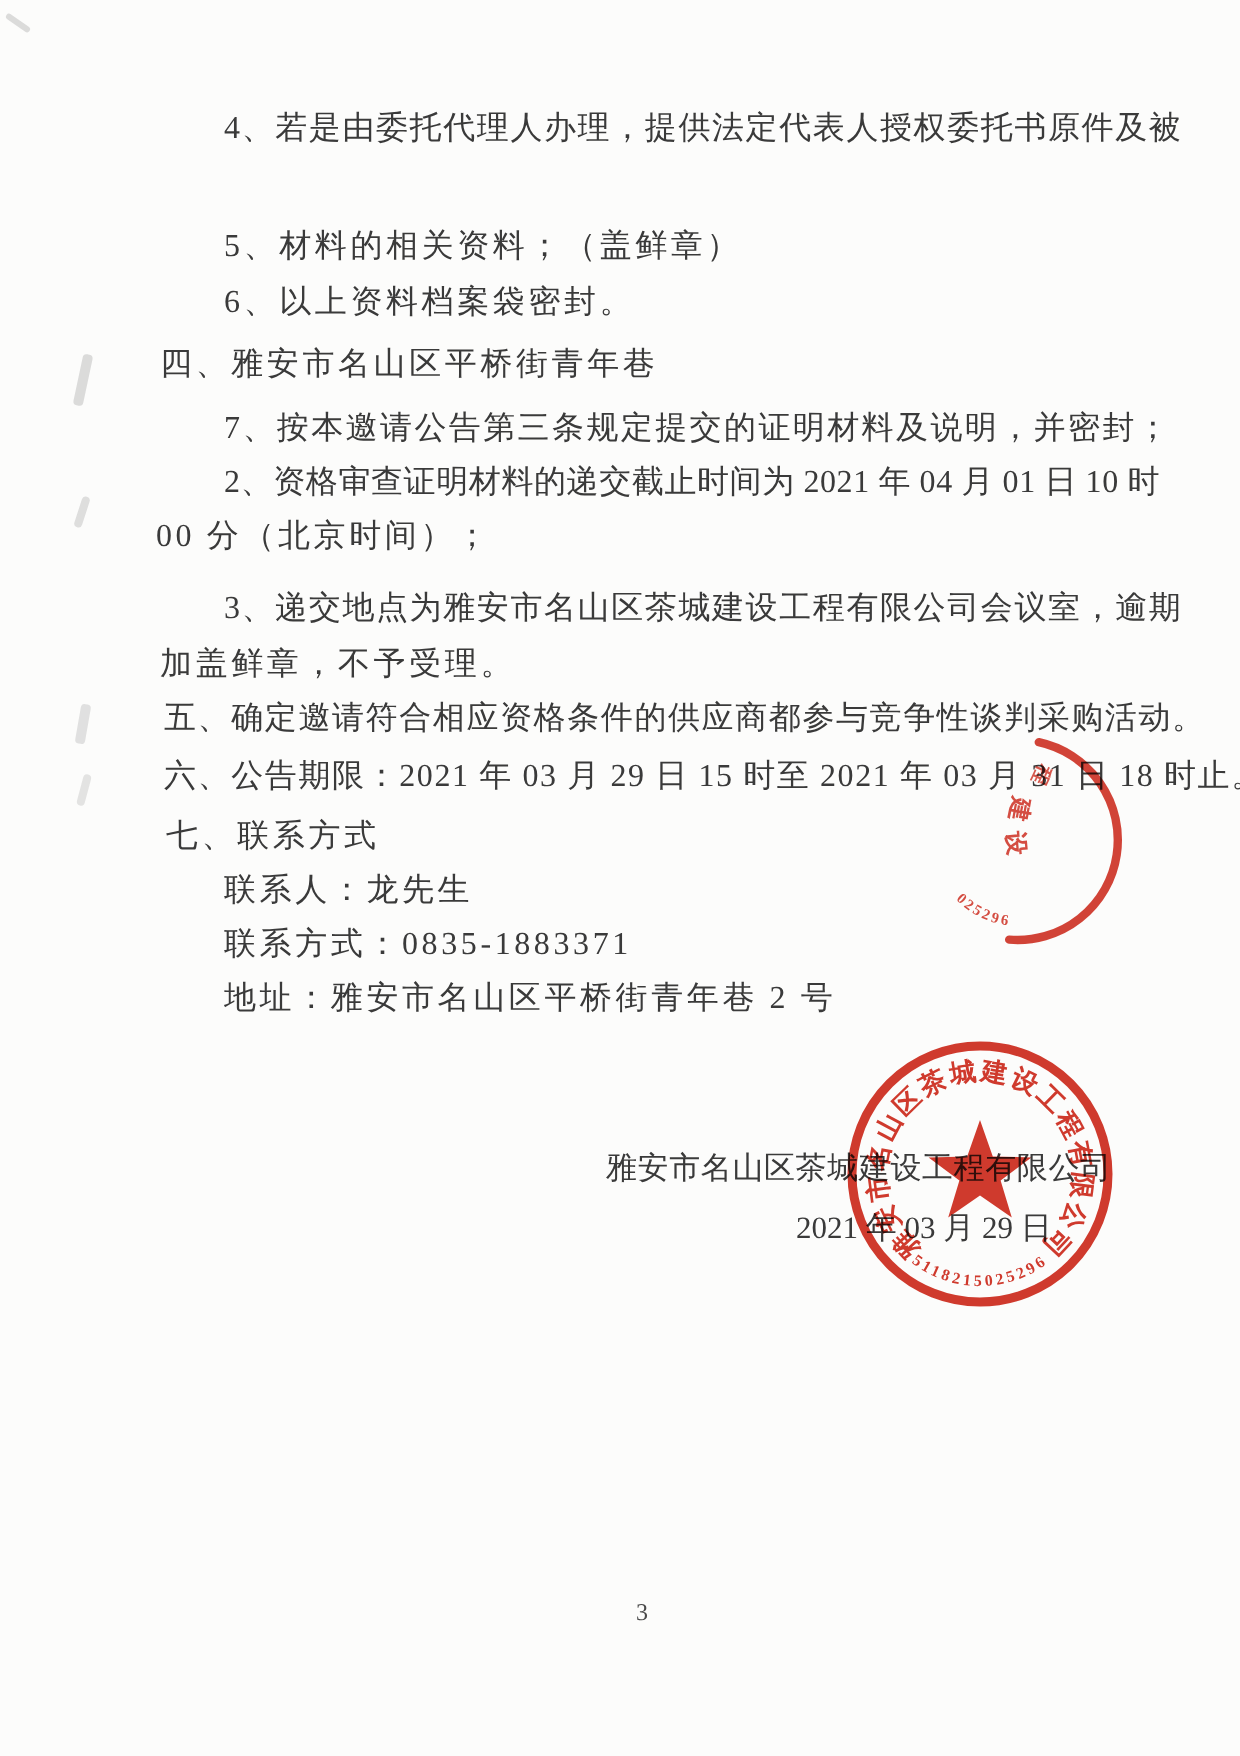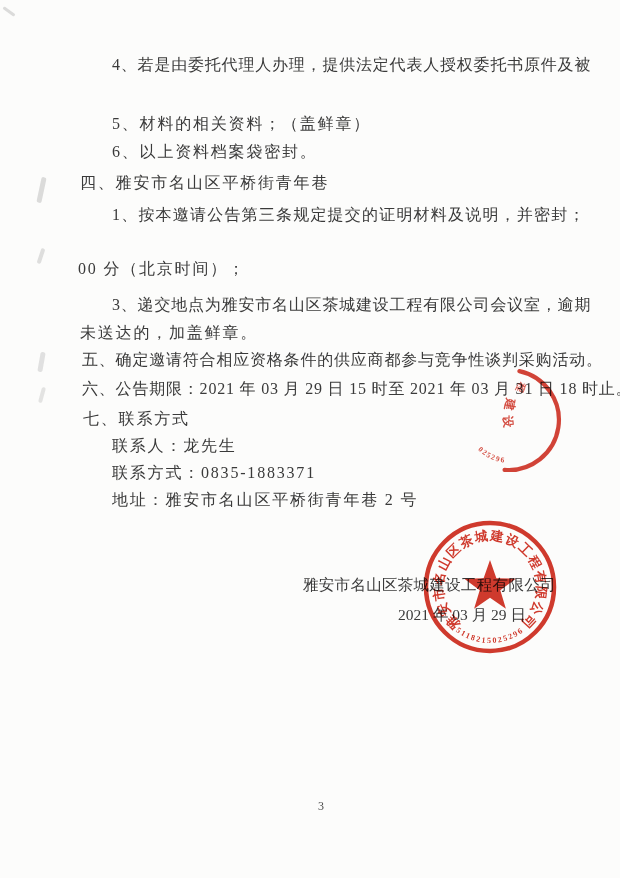--- a/index.html
+++ b/index.html
@@ -33,24 +33,25 @@
 </style>
 </head>
 <body>
 
 <div class="page">
 
   <div class="ln ls08" style="left:112px; top:57px;">4、若是由委托代理人办理，提供法定代表人授权委托书原件及被</div>
   <div class="ln" style="left:112px; top:116px;">5、材料的相关资料；（盖鲜章）</div>
   <div class="ln" style="left:112px; top:144px;">6、以上资料档案袋密封。</div>
   <div class="ln" style="left:80px;  top:175px;">四、雅安市名山区平桥街青年巷</div>
-  <div class="ln ls12" style="left:112px; top:207px;">1、按本邀请公告第三条规定提交的证明材料及说明，并密封；</div>
+  <div class="ln ls12" style="left:112px; top:207px;">7、按本邀请公告第三条规定提交的证明材料及说明，并密封；</div>
+  <div class="ln ls03" style="left:112px; top:234px;">2、资格审查证明材料的递交截止时间为 2021 年 04 月 01 日 10 时</div>
   <div class="ln" style="left:78px;  top:261px;">00 分（北京时间）；</div>
   <div class="ln ls08" style="left:112px; top:297px;">3、递交地点为雅安市名山区茶城建设工程有限公司会议室，逾期</div>
-  <div class="ln" style="left:80px;  top:325px;">未送达的，加盖鲜章。</div>
+  <div class="ln" style="left:80px;  top:325px;">加盖鲜章，不予受理。</div>
   <div class="ln ls08" style="left:82px;  top:352px;">五、确定邀请符合相应资格条件的供应商都参与竞争性谈判采购活动。</div>
   <div class="ln ls08" style="left:82px;  top:381px;">六、公告期限：2021 年 03 月 29 日 15 时至 2021 年 03 月 31 日 18 时止。</div>
   <div class="ln" style="left:83px;  top:411px;">七、联系方式</div>
   <div class="ln" style="left:112px; top:438px;">联系人：龙先生</div>
   <div class="ln" style="left:112px; top:465px;">联系方式：0835-1883371</div>
   <div class="ln" style="left:112px; top:492px;">地址：雅安市名山区平桥街青年巷 2 号</div>
 
   <div class="ln sig" style="left:303px; top:577px;">雅安市名山区茶城建设工程有限公司</div>
   <div class="ln sig sig-date" style="left:398px; top:607px;">2021 年 03 月 29 日</div>
 

